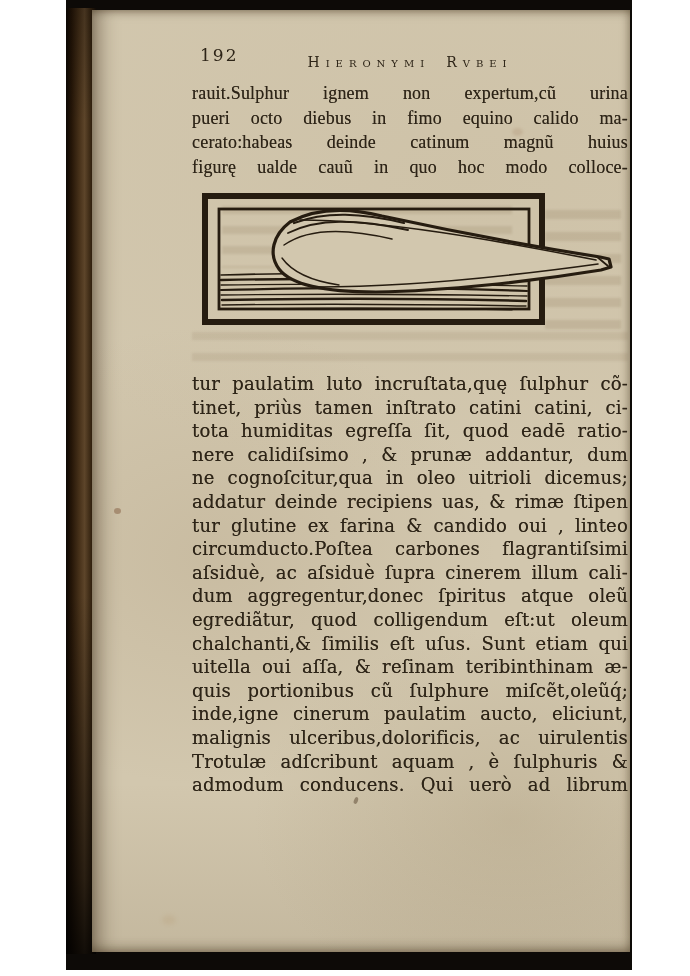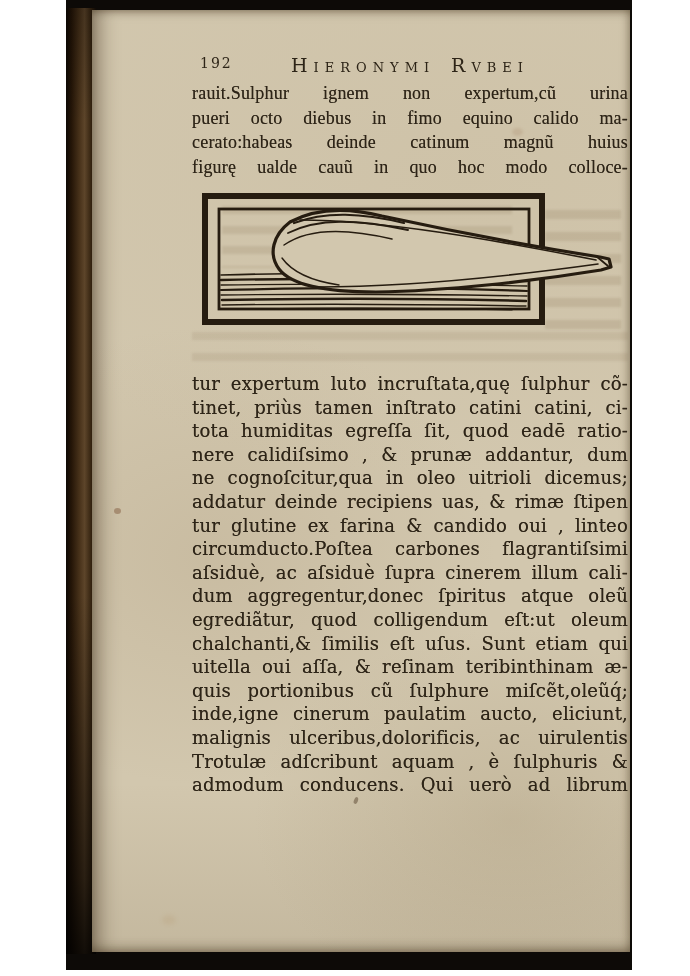--- a/index.html
+++ b/index.html
@@ -27,26 +27,26 @@
       linear-gradient(180deg, rgba(0,0,0,0) 82%, rgba(110,92,62,0.14) 100%),
       var(--c-paper,#d2c7ae);
     box-shadow:
       inset 16px 0 20px -10px rgba(50,33,15,0.5),
       inset -6px 0 8px -4px rgba(85,70,45,0.4),
       inset 0 6px 9px -5px rgba(85,70,45,0.55),
       inset 0 -9px 11px -6px rgba(85,70,45,0.5);
     color:var(--c-ink,#2d2417);
   }
   .pagenum{
-    position:absolute;left:108px;top:45px;
-    font-size:14px;letter-spacing:2px;
+    position:absolute;left:108px;top:35px;
+    font-size:17px;letter-spacing:2px;
   }
   .runhead{
     position:absolute;left:100px;top:44px;width:436px;
-    text-align:center;font-size:19px;font-variant:small-caps;
+    text-align:center;font-size:14px;font-variant:small-caps;
     letter-spacing:6px;white-space:nowrap;
   }
   .runhead .w1{margin-right:16px;}
   .toppar{position:absolute;left:100px;top:71px;width:436px;}
   .mainpar{position:absolute;left:100px;top:362px;width:436px;}
   .ln{
     font-size:18px;letter-spacing:0.2px;
     text-align:justify;text-align-last:justify;
     white-space:normal;
     text-shadow:0 0 0.5px rgba(45,36,23,0.65);
@@ -117,21 +117,21 @@
             <path d="M106 30 C190 30 300 50 402 70" stroke-width="1.6"></path>
             <path d="M122 97 C210 97 310 87 404 74" stroke-width="1.6"></path>
             <path d="M88 68 C98 82 118 91 145 95" stroke-width="1.4"></path>
             <path d="M402 66 L414 76" stroke-width="1.8"></path>
           </g>
         </g>
       </svg>
     </div>
 
     <div class="mainpar">
-      <div class="ln">tur expertum luto incruſtata,quę ſulphur cõ-</div>
+      <div class="ln">tur paulatim luto incruſtata,quę ſulphur cõ-</div>
       <div class="ln">tinet, priùs tamen inſtrato catini catini, ci-</div>
       <div class="ln">tota humiditas egreſſa ſit, quod eadē ratio-</div>
       <div class="ln">nere calidiſsimo , &amp; prunæ addantur, dum</div>
       <div class="ln">ne cognoſcitur,qua in oleo uitrioli dicemus;</div>
       <div class="ln">addatur deinde recipiens uas, &amp; rimæ ſtipen</div>
       <div class="ln">tur glutine ex farina &amp; candido oui , linteo</div>
       <div class="ln">circumducto.Poſtea carbones flagrantiſsimi</div>
       <div class="ln">aſsiduè, ac aſsiduè ſupra cinerem illum cali-</div>
       <div class="ln">dum aggregentur,donec ſpiritus atque oleũ</div>
       <div class="ln">egrediãtur, quod colligendum eſt:ut oleum</div>

